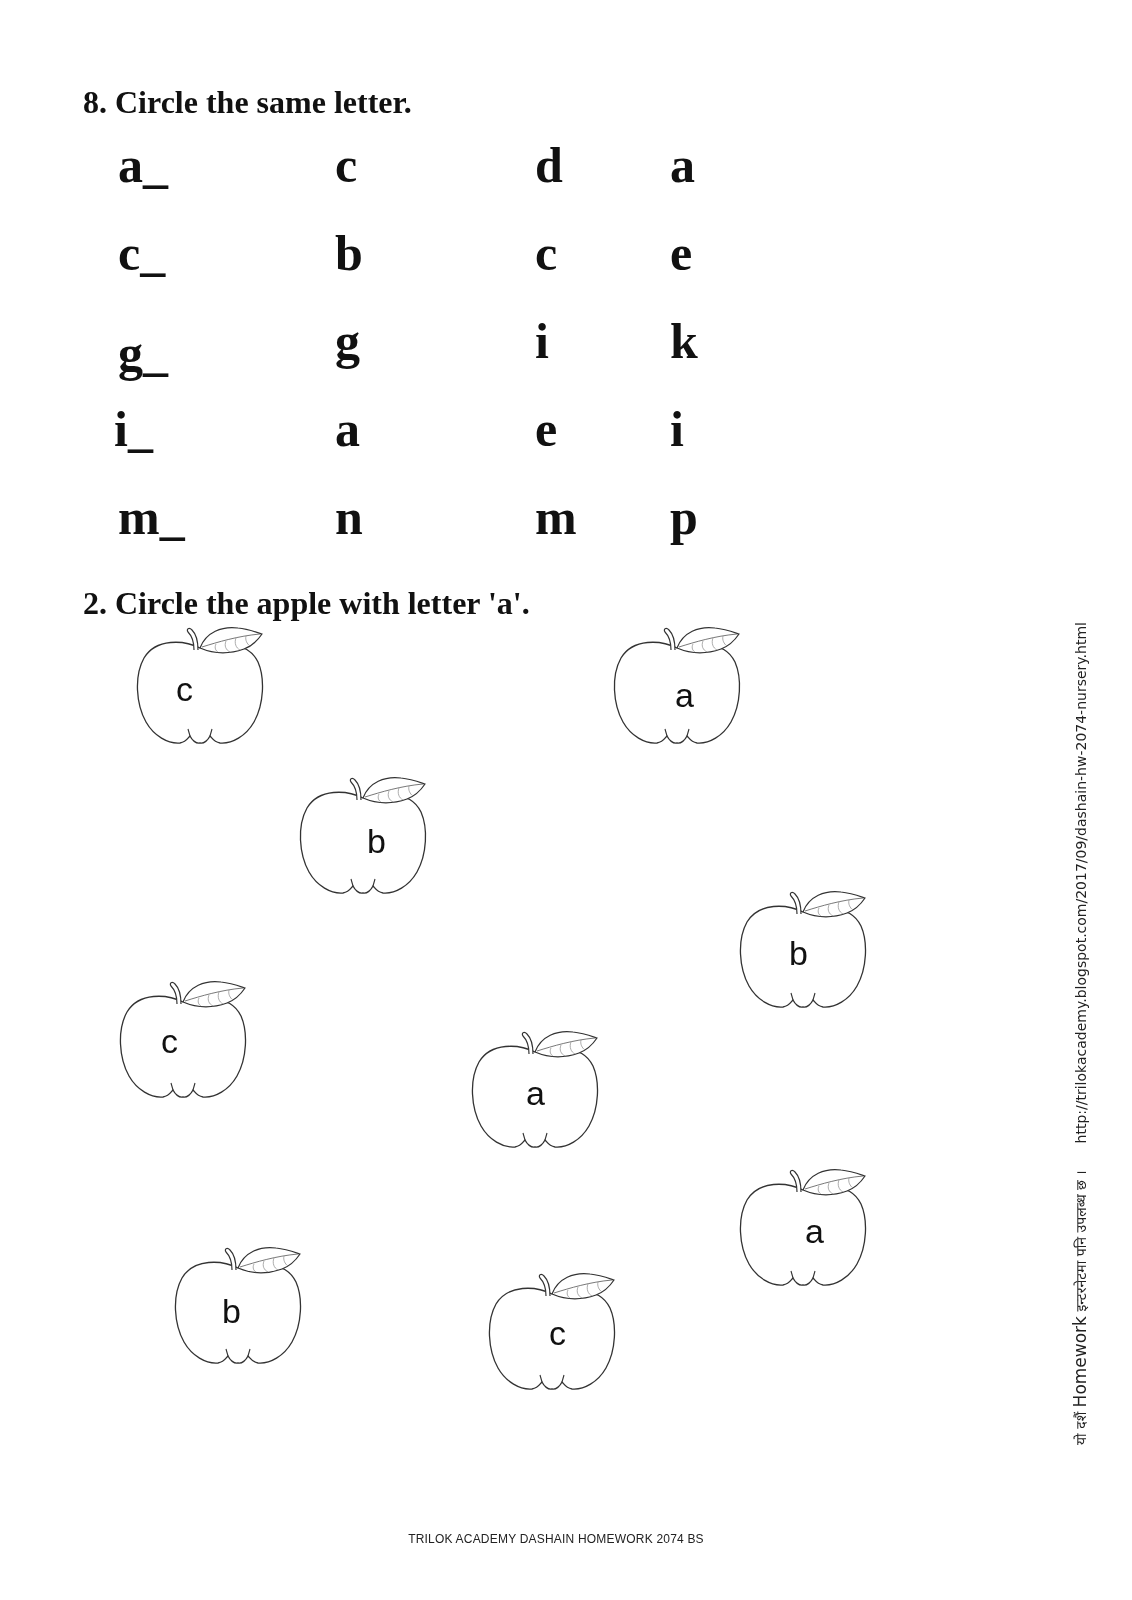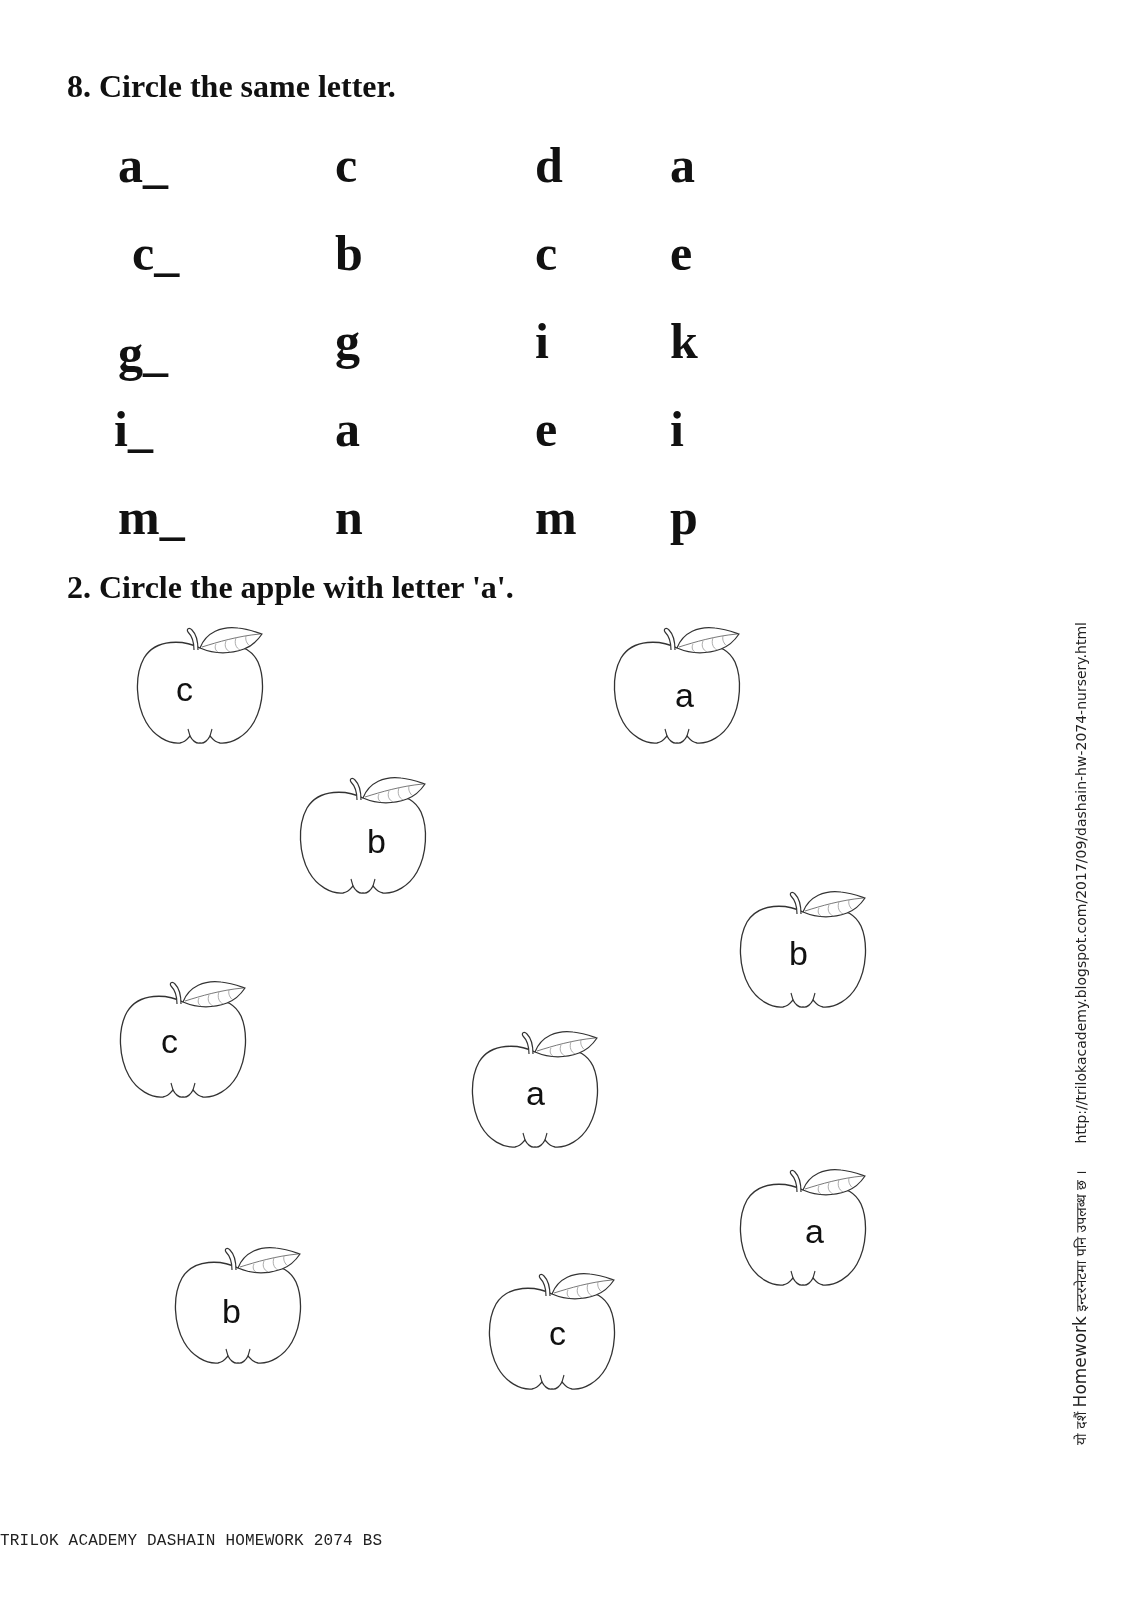--- a/index.html
+++ b/index.html
@@ -1,22 +1,22 @@
 <!DOCTYPE html>
 <html><head>
 <meta charset="utf-8">
 <style>
   html, body { margin:0; padding:0; background:#fff; }
   body { width:1132px; height:1600px; position:relative; overflow:hidden; color:#111; }
-  .heading { position:absolute; left:67px; font-family:"Liberation Serif", serif; font-weight:bold; font-size:32px; margin:0; white-space:nowrap; }
+  .heading { position:absolute; left:67px; font-family:"Liberation Serif", serif; font-weight:bold; font-size:32px; margin:16px; white-space:nowrap; }
   .letter { position:absolute; font-family:"Liberation Serif", serif; font-weight:bold; font-size:50px; line-height:1; white-space:nowrap; }
   .apple { position:absolute; width:132px; height:130px; }
   .apple svg { position:absolute; left:0; top:0; width:132px; height:130px; }
   .apple .apple-letter { position:absolute; font-family:"Liberation Sans", sans-serif; font-size:34px; line-height:1; color:#111; }
-  .footer { position:absolute; left:0; width:1112px; top:1532px; font-family:Liberation Mono, monospace; font-size:16px; color:#222; letter-spacing:0.2px; }
+  .footer { position:absolute; left:0; width:1112px; top:1532px; text-align:center; font-family:Liberation Sans, sans-serif; font-size:12px; color:#222; letter-spacing:0.2px; }
   .side { position:absolute; left:1070px; top:1445px; transform-origin:0 0; transform:rotate(-90deg); white-space:nowrap; font-family:"DejaVu Sans", sans-serif; font-size:14px; color:#222; }
   .side .hw { font-size:17px; }
   .side .gap { display:inline-block; width:18px; }
 </style>
 </head>
 <body>
 
 <svg width="0" height="0" style="position:absolute">
   <defs>
     <symbol id="apple-shape" viewBox="0 0 132 130">
@@ -34,21 +34,21 @@
 </svg>
 
 <h2 class="heading" style="top:68px">8. Circle the same letter.</h2>
 
 <div>
   <span class="letter" style="left:118px;top:140px">a_</span>
   <span class="letter" style="left:335px;top:140px">c</span>
   <span class="letter" style="left:535px;top:140px">d</span>
   <span class="letter" style="left:670px;top:140px">a</span>
 
-  <span class="letter" style="left:132px;top:228px">c_</span>
+  <span class="letter" style="left:118px;top:228px">c_</span>
   <span class="letter" style="left:335px;top:228px">b</span>
   <span class="letter" style="left:535px;top:228px">c</span>
   <span class="letter" style="left:670px;top:228px">e</span>
 
   <span class="letter" style="left:118px;top:328px">g_</span>
   <span class="letter" style="left:335px;top:316px">g</span>
   <span class="letter" style="left:535px;top:316px">i</span>
   <span class="letter" style="left:670px;top:316px">k</span>
 
   <span class="letter" style="left:114px;top:404px">i_</span>

